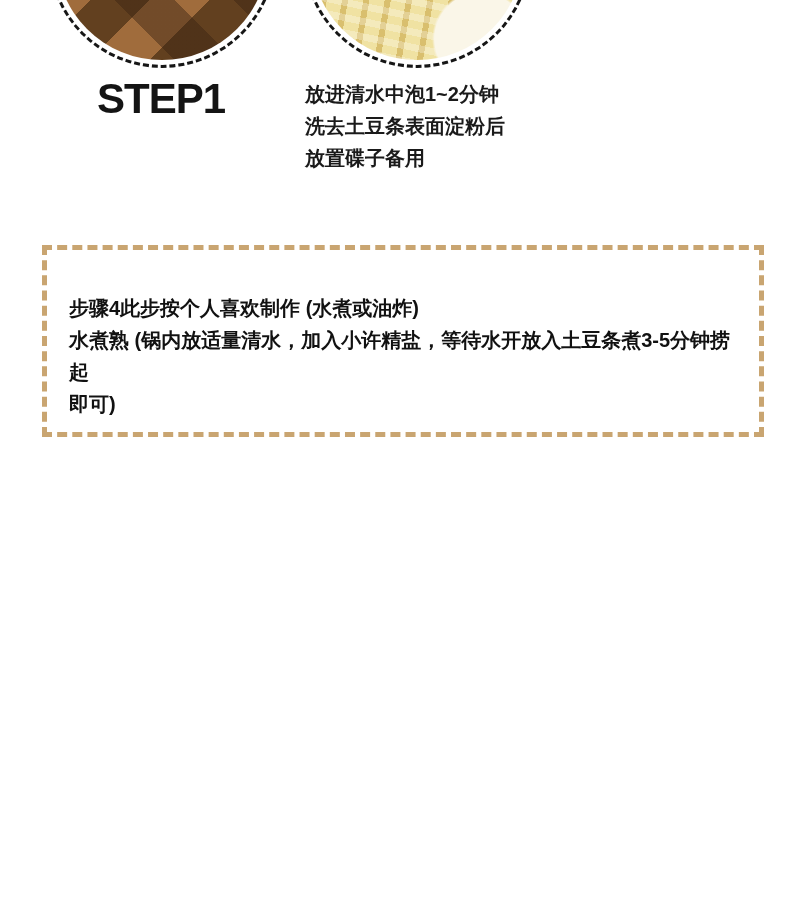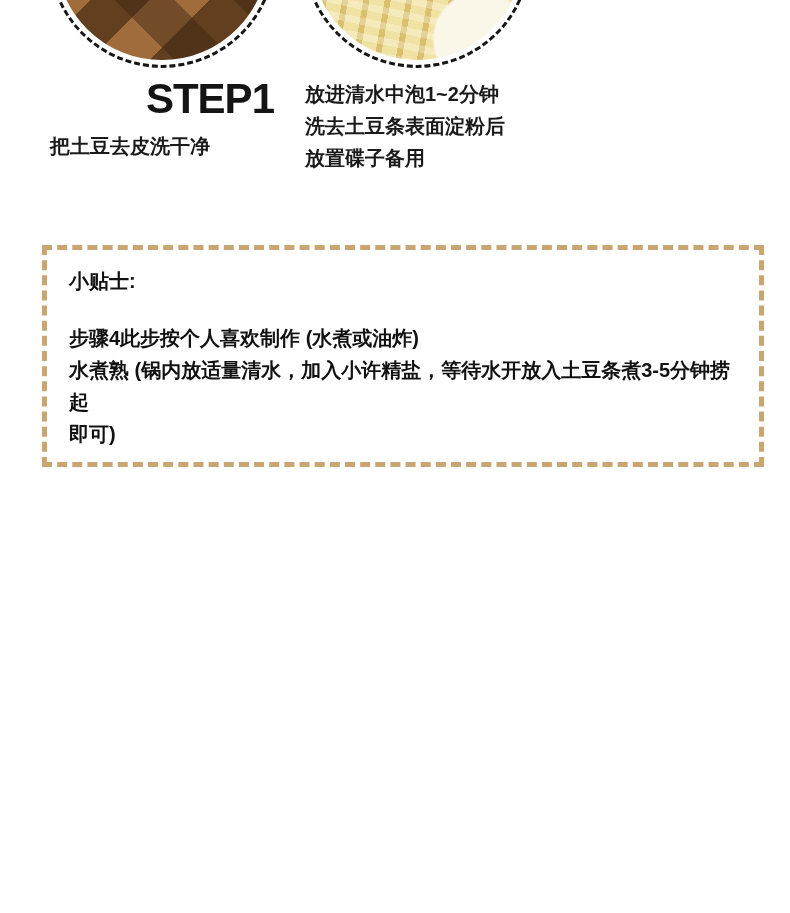--- a/index.html
+++ b/index.html
@@ -10,21 +10,21 @@
   .grid{display:grid;grid-template-columns:repeat(3,226px);column-gap:29px;padding-left:48px;}
   .grid.row2{margin-top:11px;}
   .col{min-width:0;}
   .circle{
     width:212px;height:212px;padding:5px;border:3px dashed #161616;border-radius:50%;
     background:#fff;margin:0 auto;box-sizing:content-box;
   }
   .row1 .circle{margin-top:-160px;}
   .photo{width:212px;height:212px;border-radius:50%;position:relative;overflow:hidden;}
   .title{
-    margin:10px 0 0;text-align:right;font-weight:700;font-size:42px;line-height:1;
+    margin:10px 0 0;text-align:center;font-weight:700;font-size:42px;line-height:1;
     letter-spacing:-1px;color:#141414;
   }
   .desc{
     margin:10px 0 0 2px;font-weight:700;font-size:20px;line-height:32px;color:#1a1a1a;
     white-space:pre-line;
   }
   
   .p1{background:
     radial-gradient(ellipse 95px 62px at 48% 6%, #ecd98e 0 97%, rgba(0,0,0,0) 100%),
     repeating-linear-gradient(45deg, rgba(58,35,18,.45) 0 42px, rgba(0,0,0,0) 42px 84px),
@@ -74,35 +74,33 @@
 <body>
 
 <div class="page">
 
   <section class="grid row1">
     <div class="col">
       <div class="circle">
         <div class="photo p1"></div>
       </div>
       <h2 class="title">STEP1</h2>
-      <p class="desc">把土豆去皮洗干净</p>
     </div>
     <div class="col">
       <div class="circle">
         <div class="photo p3"></div>
       </div>
       <p class="desc">放进清水中泡1~2分钟
 洗去土豆条表面淀粉后
 放置碟子备用</p>
     </div>
   </section>
 
   <section class="grid row2">
   </section>
 
   <aside class="tips">
-    <p class="tips-heading">小贴士:</p>
     <p class="tips-body">步骤4此步按个人喜欢制作 (水煮或油炸)
 水煮熟 (锅内放适量清水，加入小许精盐，等待水开放入土豆条煮3-5分钟捞起
 即可)</p>
   </aside>
 
 </div>
 
 </body></html>

